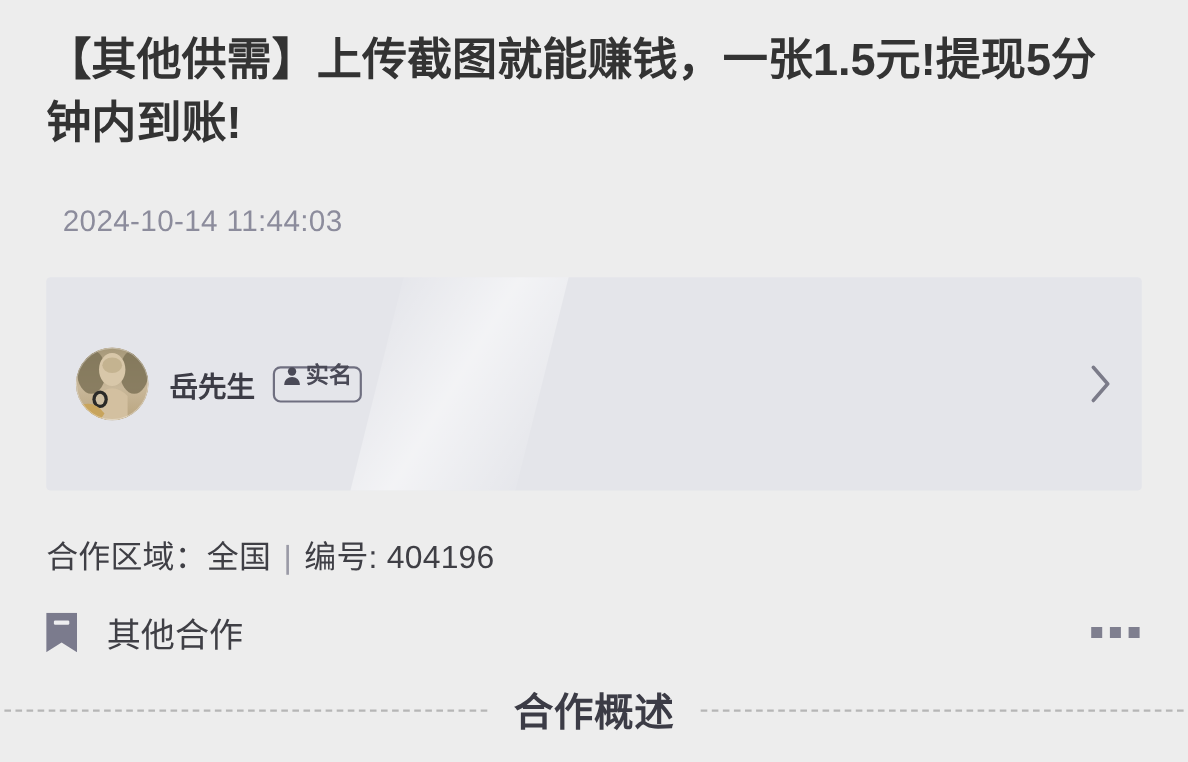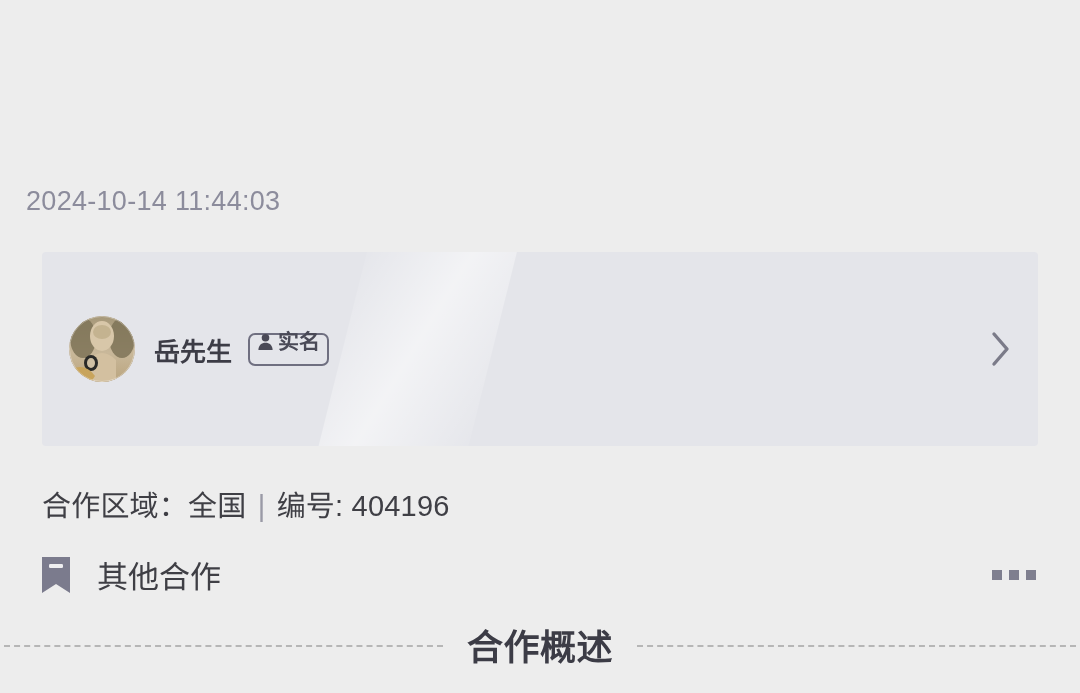--- a/index.html
+++ b/index.html
@@ -34,21 +34,21 @@
     line-height: 57px;
     font-weight: 700;
     color: #333333;
     letter-spacing: 0px;
     word-break: break-all;
   }
 
   
   .meta-row {
     position: absolute;
-    left: 26px;
+    left: 57px;
     top: 186px;
     width: 996px;
     display: flex;
     align-items: center;
     justify-content: space-between;
     font-size: 27px;
     color: #8c8c9c;
     letter-spacing: 0.3px;
   }
   .meta-time { white-space: nowrap; }
@@ -216,20 +216,21 @@
     color: #3c3c46;
     white-space: nowrap;
     letter-spacing: 0.5px;
   }
 </style>
 </head>
 <body>
 
 <div class="page">
 
+  <div class="post-title">【其他供需】上传截图就能赚钱，一张1.5元!提现5分钟内到账!</div>
 
   <div class="meta-row">
     <span class="meta-time">2024-10-14 11:44:03</span>
   </div>
 
   <div class="user-card">
     <div class="user-row">
 
       <div class="avatar">
         <svg viewBox="0 0 66 66" xmlns="http://www.w3.org/2000/svg" aria-hidden="true">

